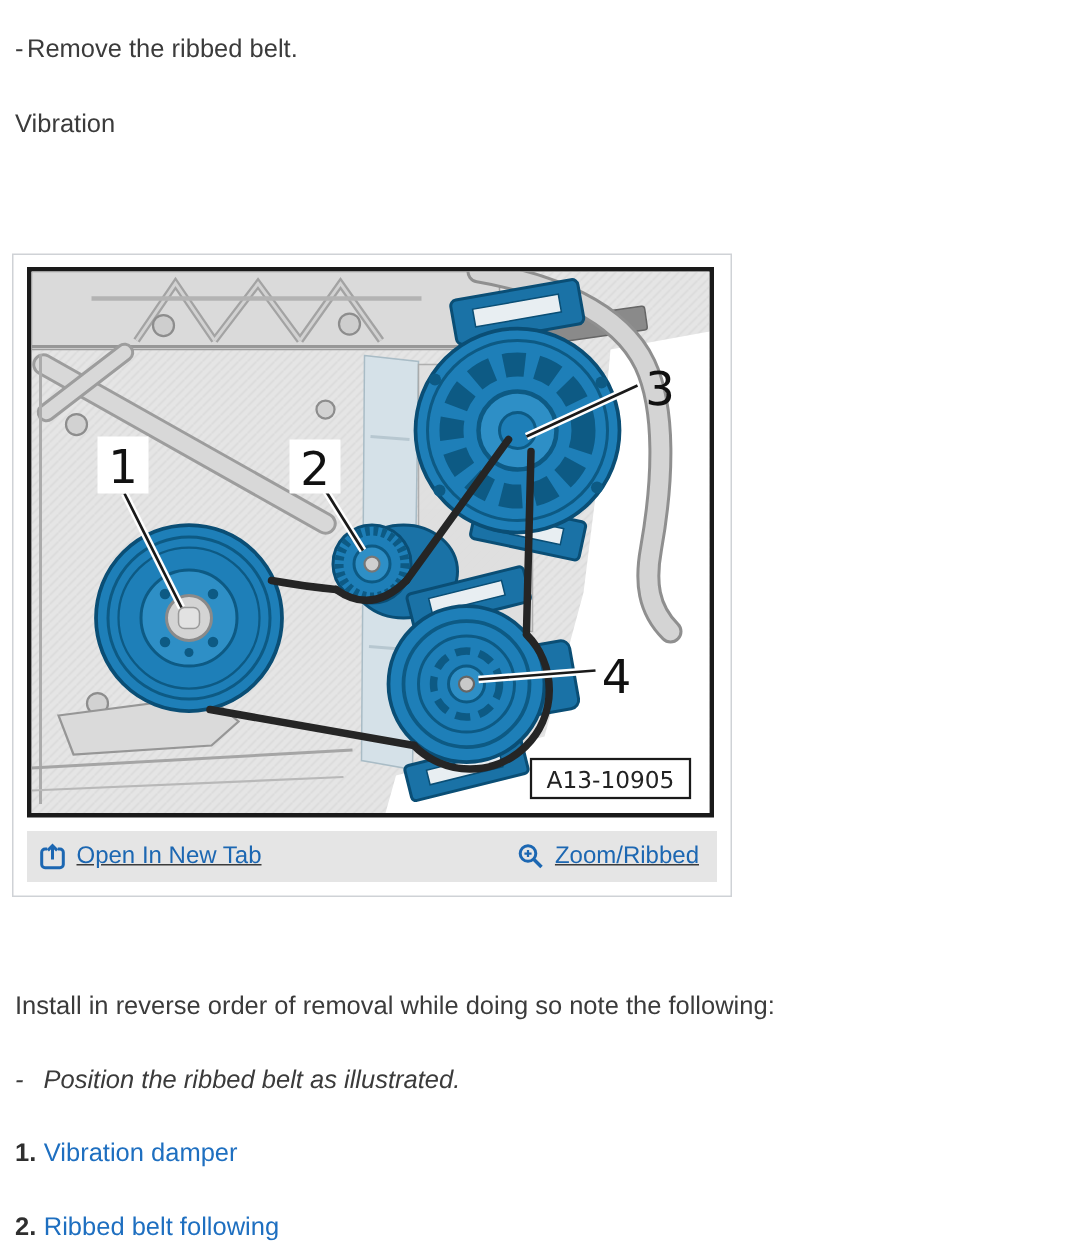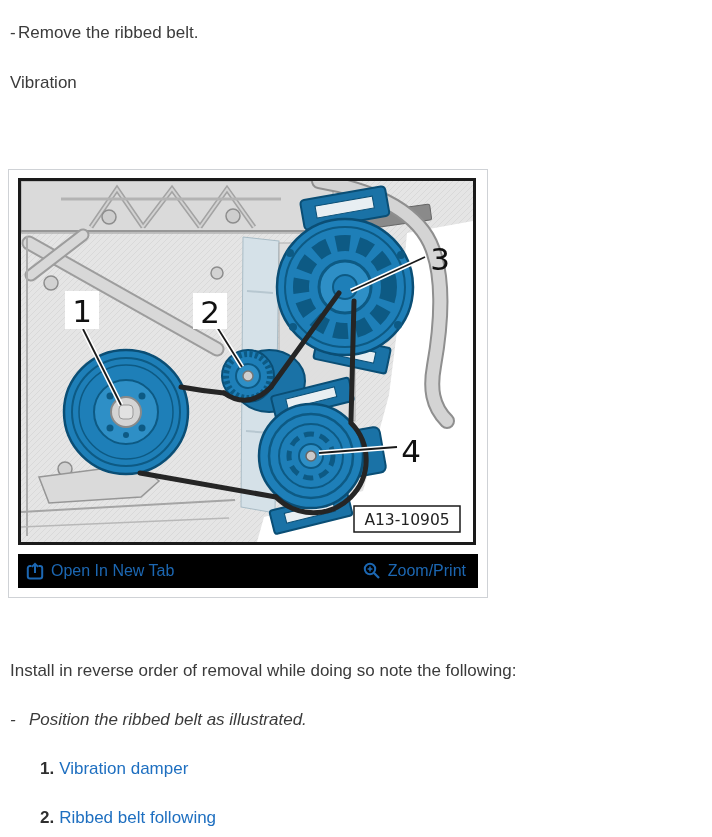--- a/index.html
+++ b/index.html
@@ -4,21 +4,21 @@
 <style>
   * { margin:0; padding:0; box-sizing:border-box; }
   html,body { width:712px; background:#ffffff; font-family:"Liberation Sans", sans-serif; }
   body { color:#3b3b3b; font-size:17px; line-height:18px; }
 
   .para { padding-left:10px; }
   .p-remove { margin-top:24px; }
   .p-installing { margin-top:32px; }
   .p-reverse { margin-top:64px; }
   .p-position { margin-top:31px;font-style:italic; }
-  .p-item { margin-top:31px;margin-left:30px; }
+  .p-item { margin-top:31px; }
   .dash-sm { display:inline-block; width:8px; }
   .dash-lg { display:inline-block; width:19px; }
   .item-num { font-weight:bold; color:#2f2f2f; margin-right:5px; }
   .link-blue { color:#1e6fc0; text-decoration:none; cursor:pointer; }
 
   .figure-card {
     margin:77px 0 0 8px;
     width:480px;
     border:1px solid #cfd2d6;
     background:#ffffff;
@@ -27,25 +27,26 @@
   .img-frame {
     border:3px solid #1a1a1a;
     width:458px; height:367px;
     background:#ffffff;
     overflow:hidden;
   }
   .img-frame svg { display:block; }
   .fig-toolbar {
     margin-top:9px;
     height:34px;
-    background:#000000;
+    background:#e5e5e5;
     display:flex;
     align-items:center;
     justify-content:space-between;
     padding:0 12px 0 8px;
+    text-decoration:underline;
   }
   .tool-link {
     display:flex; align-items:center; gap:7px;
     color:#1c67b2; font-size:16px; cursor:pointer; text-decoration:none;
   }
   .tool-link svg { display:block; }
 </style>
 </head>
 <body>
 
@@ -211,21 +212,21 @@
     </a>
     <a class="tool-link">
       <span>
         <svg width="18" height="18" viewBox="0 0 18 18" fill="none" stroke="#1c67b2" stroke-width="2">
           <circle cx="7" cy="7" r="5.2"></circle>
           <line x1="11" y1="11" x2="16" y2="16" stroke-width="2.3"></line>
           <line x1="7" y1="4.6" x2="7" y2="9.4" stroke-width="1.5"></line>
           <line x1="4.6" y1="7" x2="9.4" y2="7" stroke-width="1.5"></line>
         </svg>
       </span>
-      <span>Zoom/Print</span>
+      <span>Zoom/Ribbed</span>
     </a>
   </div>
 </div>
 
 <p class="para p-reverse">Install in reverse order of removal while doing so note the following:</p>
 
 <p class="para p-position"><span class="dash-lg">-</span><span>Position the ribbed belt as illustrated.</span></p>
 
 <p class="para p-item"><span class="item-num">1.</span><a class="link-blue">Vibration damper</a></p>
 

